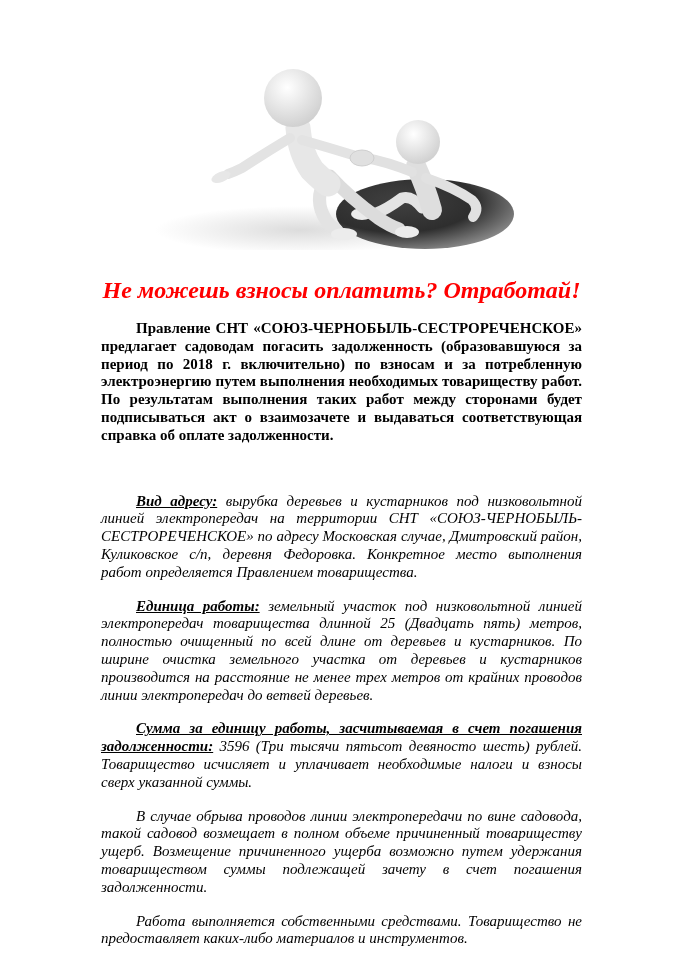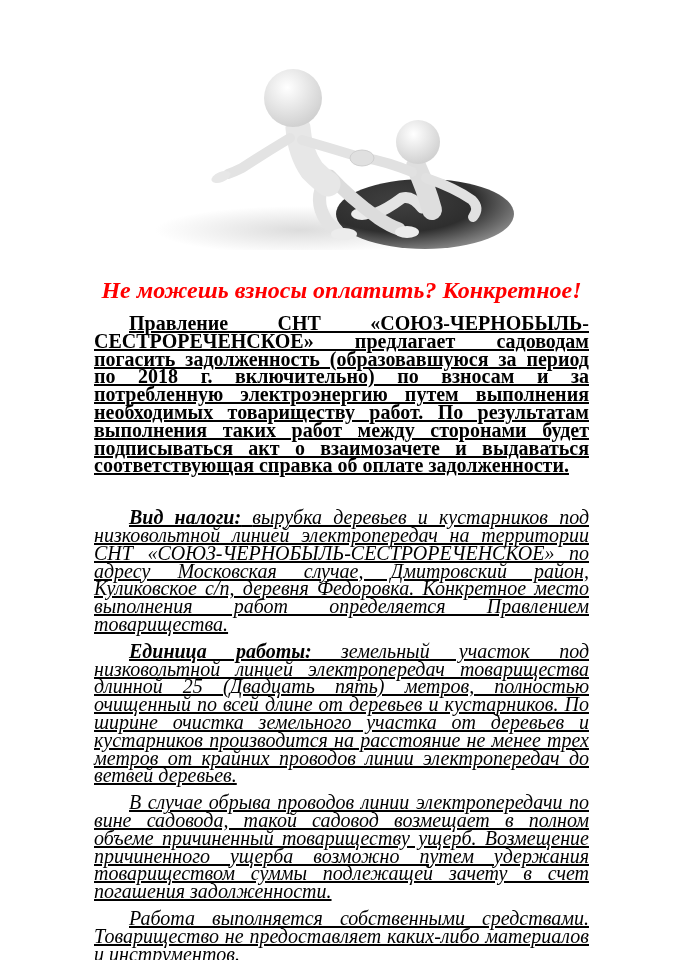--- a/index.html
+++ b/index.html
@@ -24,26 +24,25 @@
   .title {
     margin: 27px 0 11px 0;
     text-align: center;
     font-size: 24px;
     font-weight: bold;
     font-style: italic;
     color: #ff0000;
     white-space: nowrap;
   }
   .para {
-    margin: 9px;
-    font-size: 20px;
+    margin: 16px;
+    font-size: 15px;
     line-height: 17.8px;
     text-align: justify;
     text-indent: 35px;
-    text-decoration: underline;
   }
   .bold { font-weight: bold; }
   .it { font-style: italic; }
   .shead {
     font-weight: bold;
     font-style: italic;
     text-decoration: underline;
   }
   .spacer { height: 16px; }
   .spacer-sm { height: 14px; }
@@ -97,36 +96,40 @@
       <ellipse cx="257" cy="194" rx="12" ry="6" fill="#ececec"></ellipse>
       <path d="M148,90 Q150,115 162,132 Q172,142 178,146" stroke="#e7e7e7" stroke-width="25" fill="none" stroke-linecap="round"></path>
       <path d="M140,100 Q115,115 92,130 Q84,134 78,136" stroke="#e3e3e3" stroke-width="10" fill="none" stroke-linecap="round"></path>
       <ellipse cx="71" cy="139" rx="10" ry="5" fill="#e7e7e7" transform="rotate(-22 71 139)"></ellipse>
       <path d="M152,102 Q180,110 206,118" stroke="#e3e3e3" stroke-width="10" fill="none" stroke-linecap="round"></path>
       <circle cx="143" cy="60" r="29" fill="url(#headG)"></circle>
       <ellipse cx="212" cy="120" rx="12" ry="8" fill="#e0e0e0" stroke="#cfcfcf" stroke-width="1"></ellipse>
     </g>
   </svg>
 
-  <h1 class="title">Не можешь взносы оплатить? Конкретное!</h1>
+  <h1 class="title">Не можешь взносы оплатить? Отработай!</h1>
 
   <p class="para bold">Правление СНТ «СОЮЗ-ЧЕРНОБЫЛЬ-СЕСТРОРЕЧЕНСКОЕ» предлагает садоводам погасить задолженность (образовавшуюся за период по 2018 г. включительно) по взносам и за потребленную электроэнергию путем выполнения необходимых товариществу работ. По результатам выполнения таких работ между сторонами будет подписываться акт о взаимозачете и выдаваться соответствующая справка об оплате задолженности.</p>
 
   <div class="spacer"></div>
 
   <p class="para it">
-    <span class="shead">Вид налоги:</span>
+    <span class="shead">Вид адресу:</span>
     <span>вырубка деревьев и кустарников под низковольтной линией электропередач на территории СНТ «СОЮЗ-ЧЕРНОБЫЛЬ-СЕСТРОРЕЧЕНСКОЕ» по адресу Московская случае, Дмитровский район, Куликовское с/п, деревня Федоровка. Конкретное место выполнения работ определяется Правлением товарищества.</span>
   </p>
 
   <p class="para it">
     <span class="shead">Единица работы:</span>
     <span>земельный участок под низковольтной линией электропередач товарищества длинной 25 (Двадцать пять) метров, полностью очищенный по всей длине от деревьев и кустарников. По ширине очистка земельного участка от деревьев и кустарников производится на расстояние не менее трех метров от крайних проводов линии электропередач до ветвей деревьев.</span>
   </p>
 
+  <p class="para it">
+    <span class="shead">Сумма за единицу работы, засчитываемая в счет погашения задолженности:</span>
+    <span>3596 (Три тысячи пятьсот девяносто шесть) рублей. Товарищество исчисляет и уплачивает необходимые налоги и взносы сверх указанной суммы.</span>
+  </p>
 
 
   <p class="para it">В случае обрыва проводов линии электропередачи по вине садовода, такой садовод возмещает в полном объеме причиненный товариществу ущерб. Возмещение причиненного ущерба возможно путем удержания товариществом суммы подлежащей зачету в счет погашения задолженности.</p>
 
   <p class="para it">Работа выполняется собственными средствами. Товарищество не предоставляет каких-либо материалов и инструментов.</p>
 
 
   <div class="spacer-sm"></div>
 
   <p class="sig">С уважением,</p>

